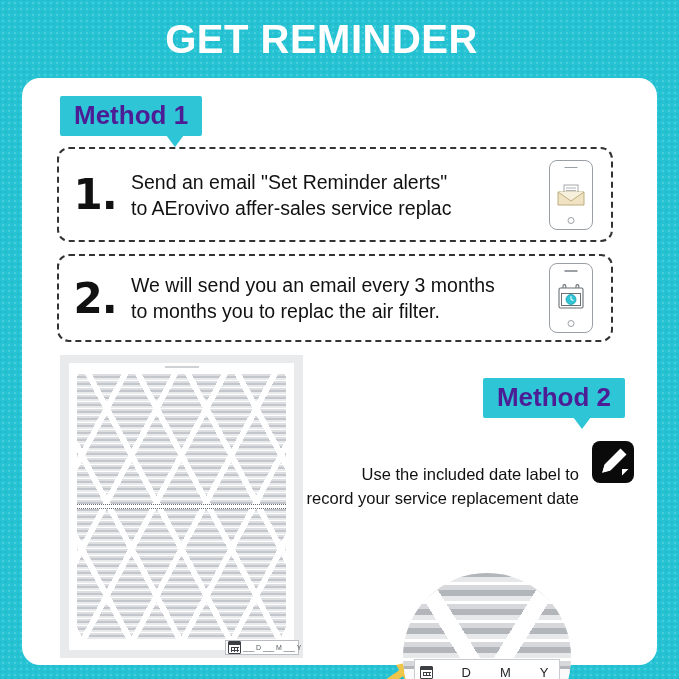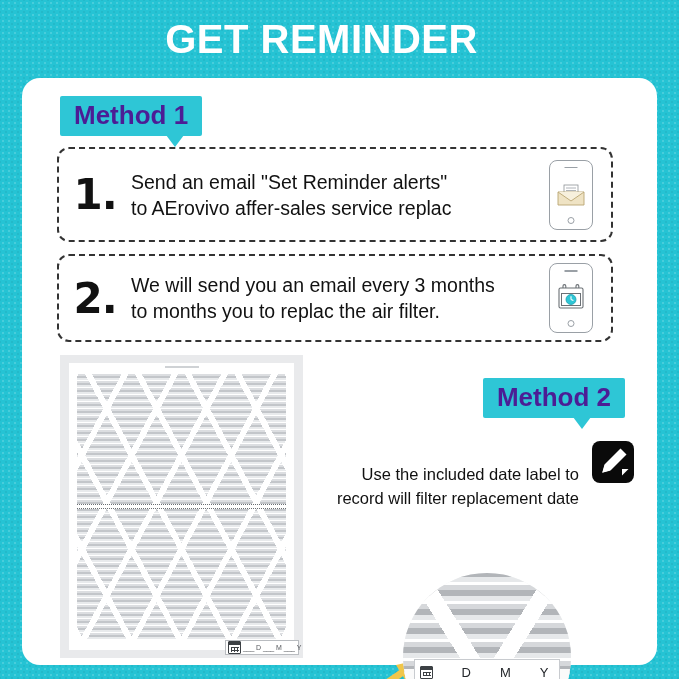--- a/index.html
+++ b/index.html
@@ -384,21 +384,21 @@
       </div>
     </div>
 
     <div class="badge" id="badge-method2">
       <span>Method 2</span>
       <span class="tail"></span>
     </div>
 
     <div class="m2-text">
       <span class="line">Use the included date label to</span>
-      <span class="line">record will filter replacement date</span>
+      <span class="line">record your service replacement date</span>
     </div>
 
     <div class="edit-icon">
       <svg class="svg-block" width="42" height="42" viewBox="0 0 42 42">
         <path d="M8 0 H34 A8 8 0 0 1 42 8 V34 A8 8 0 0 1 34 42 H8 A8 8 0 0 1 0 34 V8 A8 8 0 0 1 8 0 Z" fill="#0a0a0a"></path>
         <path d="M28.5 7.5 l6 6 -15.5 15.5 -8.5 2.5 2.5 -8.5 Z" fill="#ffffff"></path>
         <path d="M12.6 23.3 l6.1 6.1 -8.5 2.4 Z" fill="#ffffff"></path>
         <path d="M30 28 h6.5 l-6.5 6.5 Z" fill="#ffffff"></path>
       </svg>
     </div>

